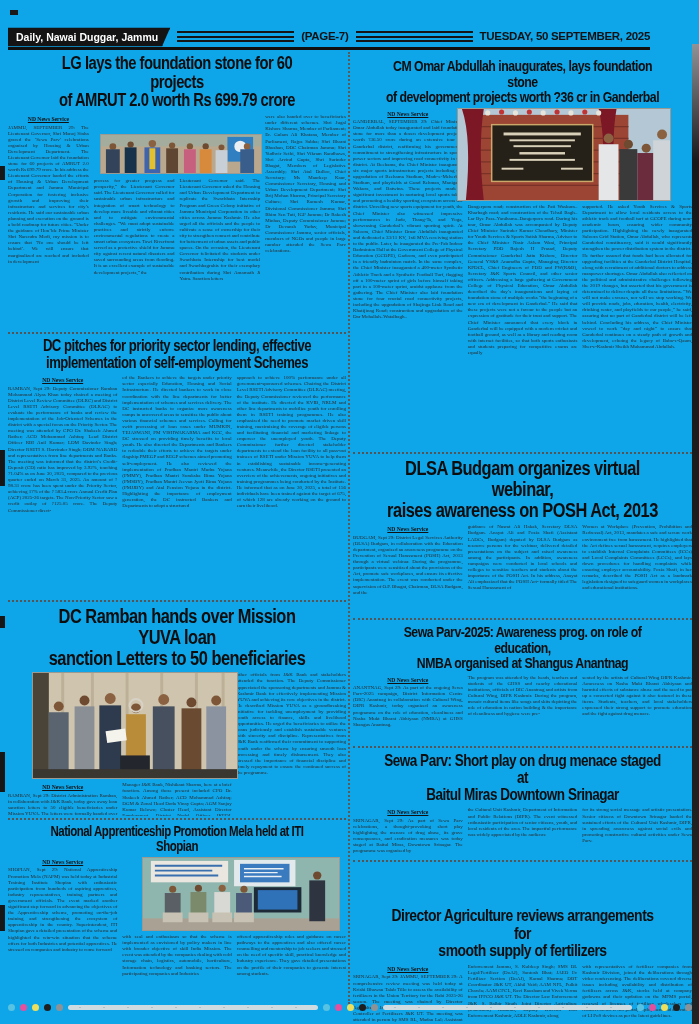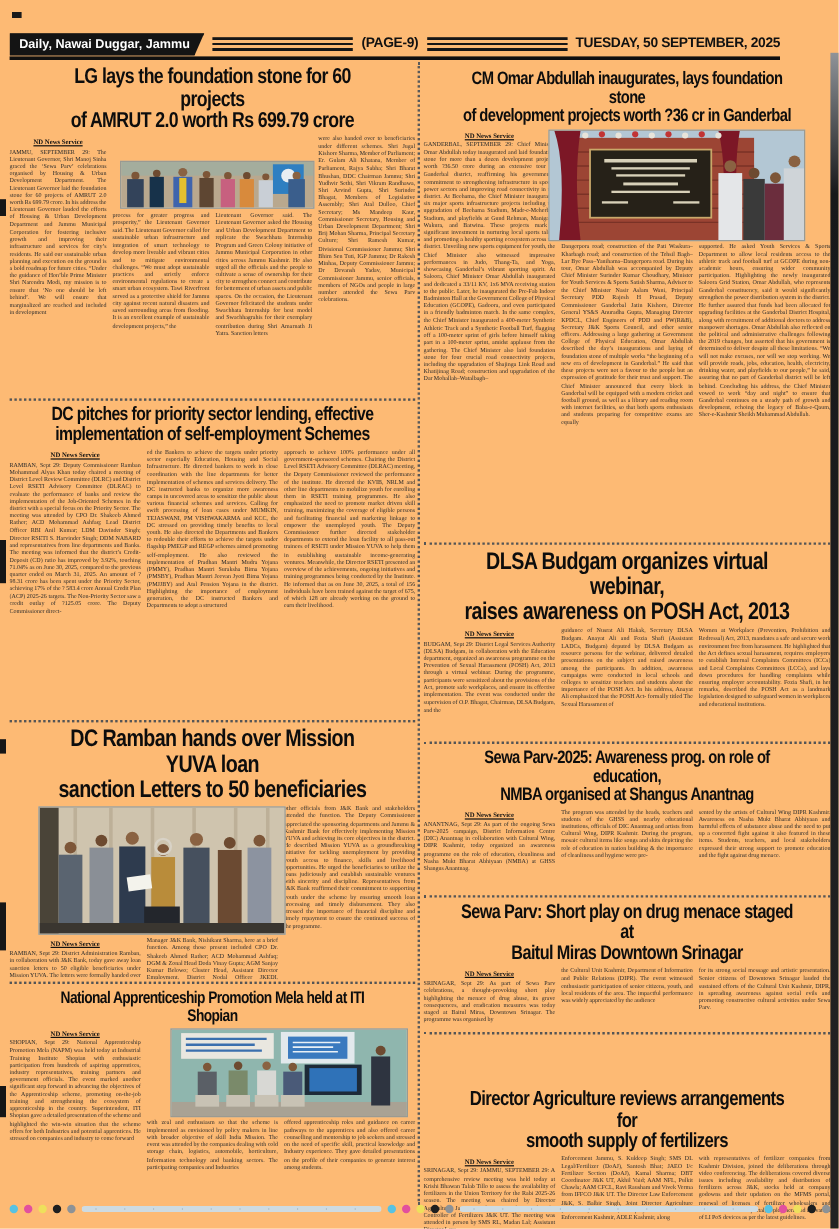--- a/index.html
+++ b/index.html
@@ -1,16 +1,16 @@
 <!DOCTYPE html>
 <html><head>
 <meta charset="utf-8">
 <style>
   html,body{margin:0;padding:0;background:#ffffff;}
-  .page{position:relative;width:699px;height:1024px;background:#fdba74;overflow:hidden;
+  .page{position:relative;width:699px;height:1024px;background:#0ea5e9;overflow:hidden;
         font-family:"Liberation Serif",serif;color:#232323;}
   
   .masthead{position:absolute;left:8px;top:28px;width:642px;height:18px;display:flex;align-items:center;gap:7px;}
   .nameBox{background:#141414;color:#fff;font:bold 10.5px/1 "Liberation Sans",sans-serif;
            padding:4px 12px 4px 8px;white-space:nowrap;clip-path:polygon(0 0,100% 0,95% 100%,0 100%);
            box-shadow:0 0 0 1.5px #141414;}
   .stripes{flex:1;height:13px;background:repeating-linear-gradient(to bottom,#161616 0 2px,transparent 2px 4.6px);}
   .pageLabel,.dateLabel{font:bold 11.5px/1 "Liberation Sans",sans-serif;color:#111;white-space:nowrap;letter-spacing:-.3px;}
   .topRule{position:absolute;left:8px;top:47px;width:642px;height:2.5px;background:#101010;}
   
@@ -63,21 +63,21 @@
   <div class="edgeR"></div>
   <div class="edgeMark" style="top:166px;height:14px;"></div>
   <div class="edgeMark" style="top:450px;height:36px;"></div>
   <div class="edgeMark" style="top:616px;height:12px;"></div>
   <div class="edgeMark" style="top:752px;height:40px;"></div>
   <div class="edgeMark" style="top:905px;height:26px;"></div>
 
   <header class="masthead">
     <div class="nameBox">Daily, Nawai Duggar, Jammu</div>
     <div class="stripes"></div>
-    <div class="pageLabel">(PAGE-9)</div>
+    <div class="pageLabel">(PAGE-7)</div>
     <div class="stripes"></div>
     <div class="dateLabel">TUESDAY, 50 SEPTEMBER, 2025</div>
   </header>
   <div class="topRule"></div>
   <div class="vdivider"></div>
 
   <section class="colL">
 
     <article class="art" id="art-lg">
       <h2 class="hl hl-lg">LG lays the foundation stone for 60 projects

